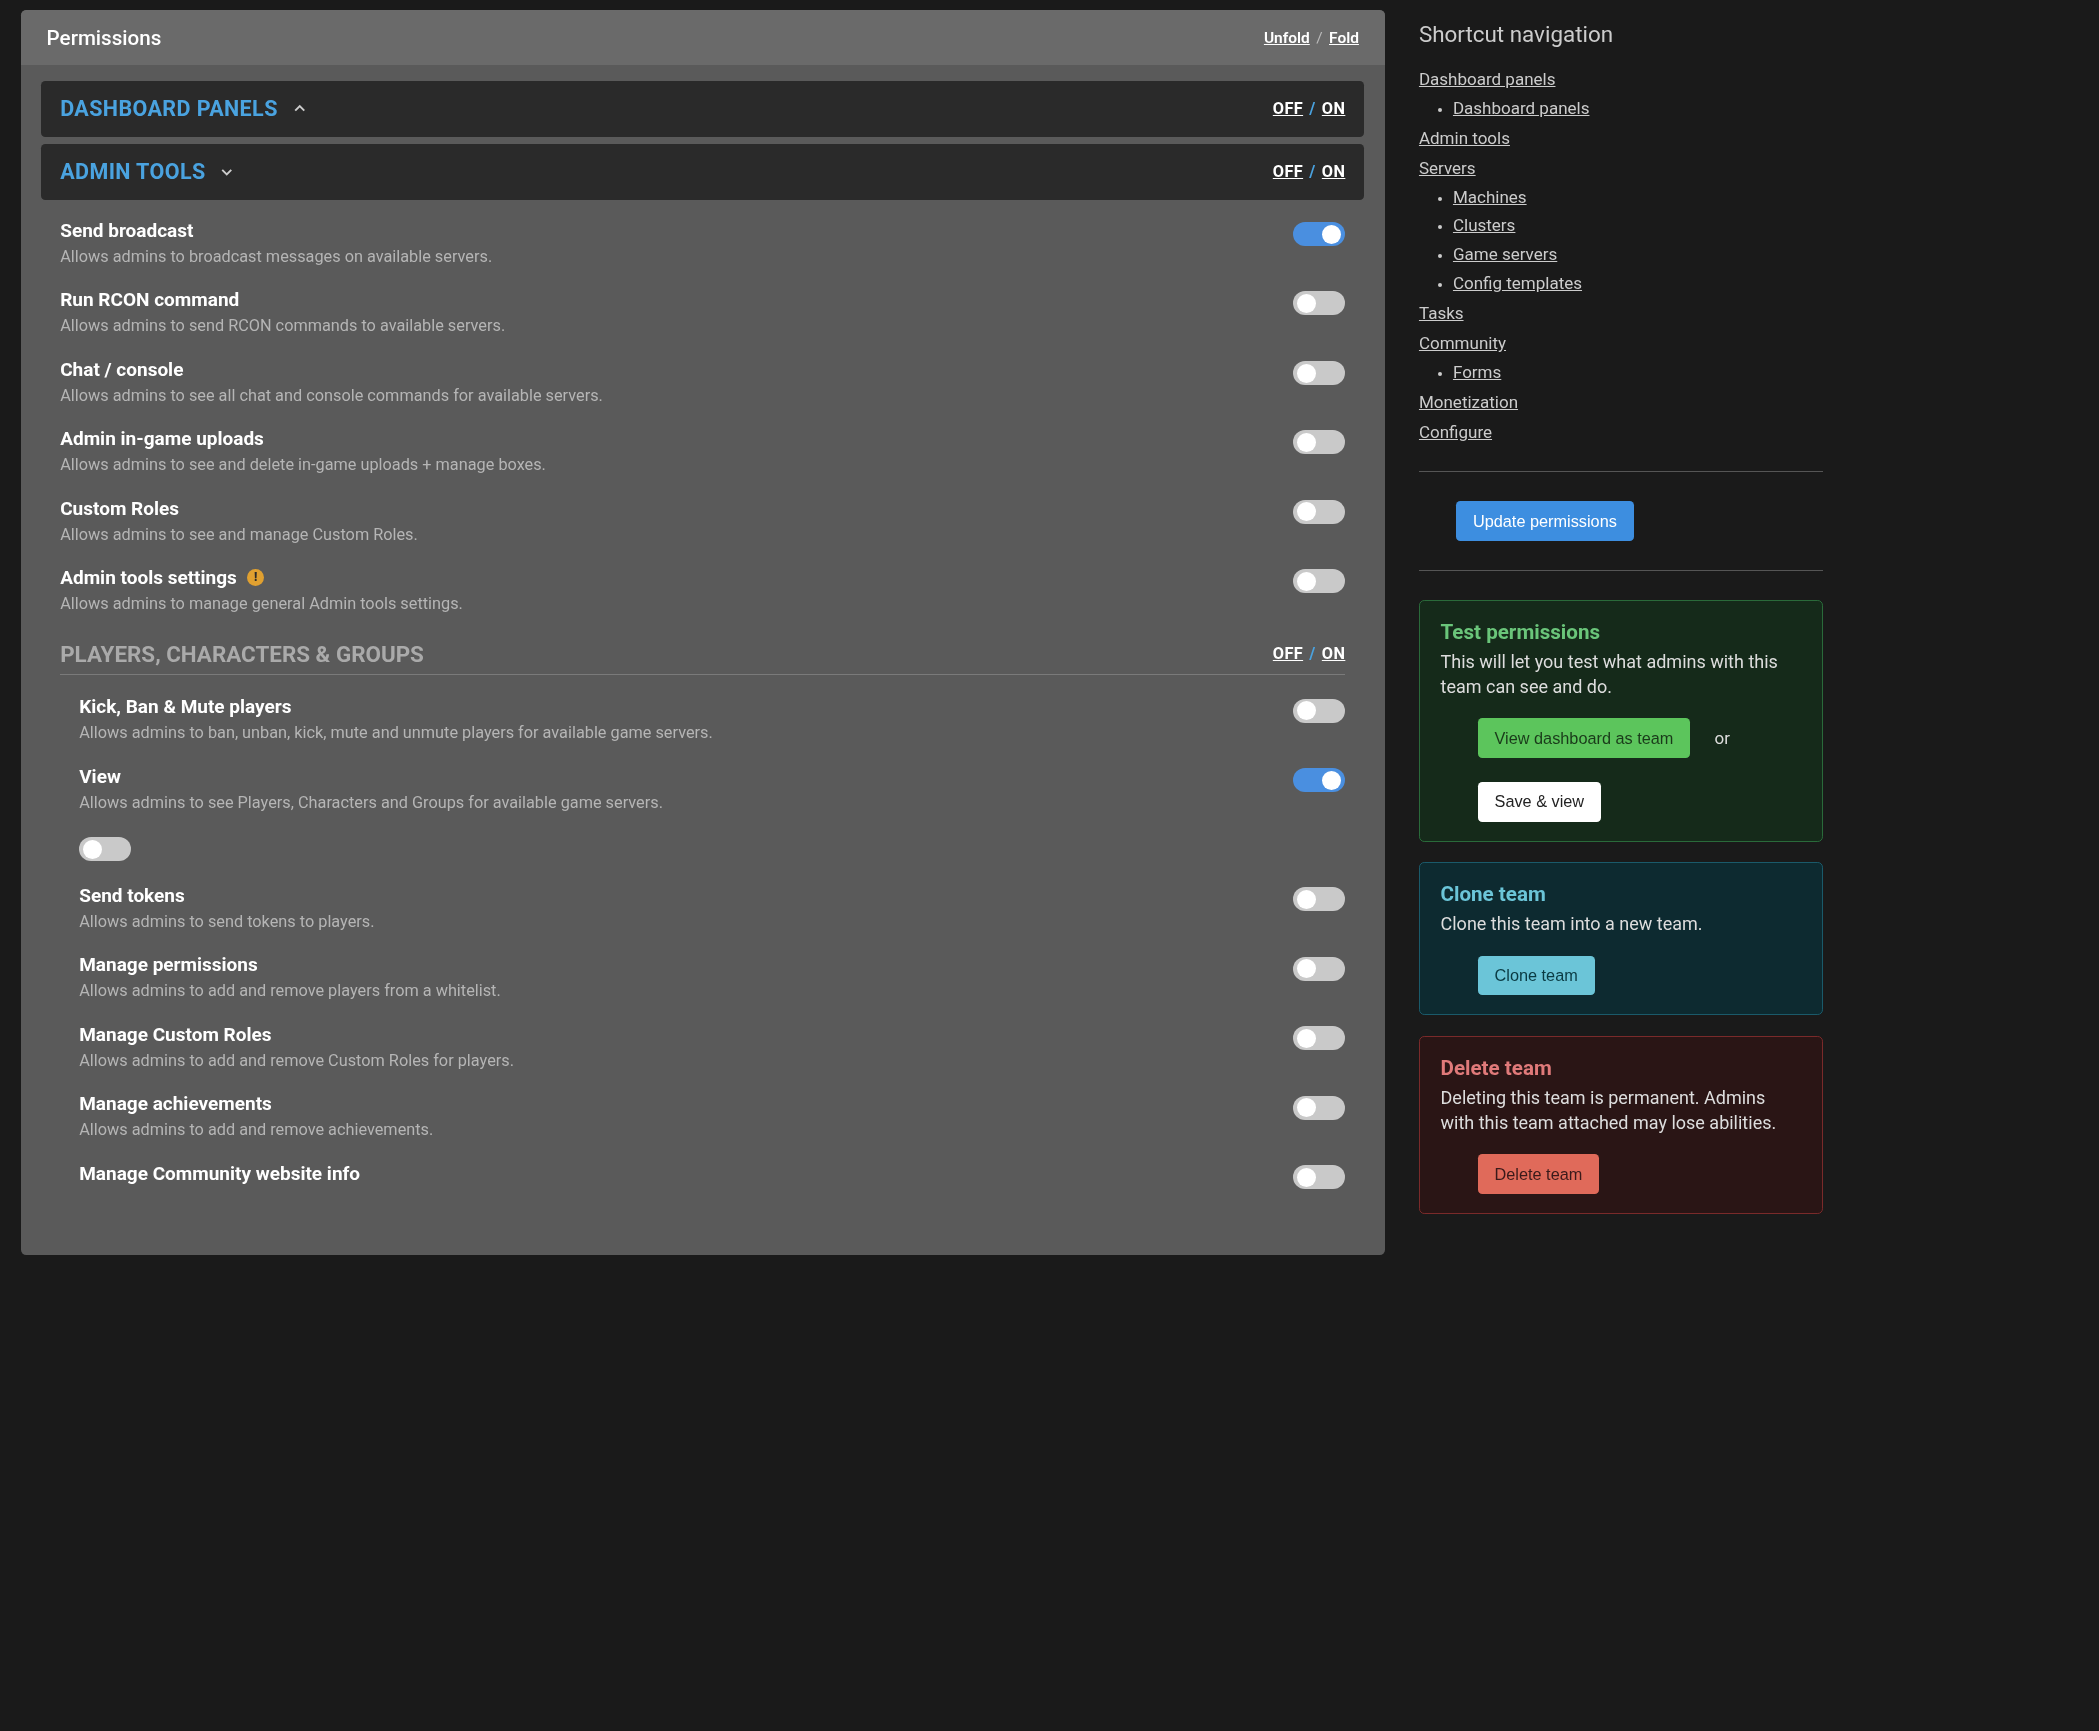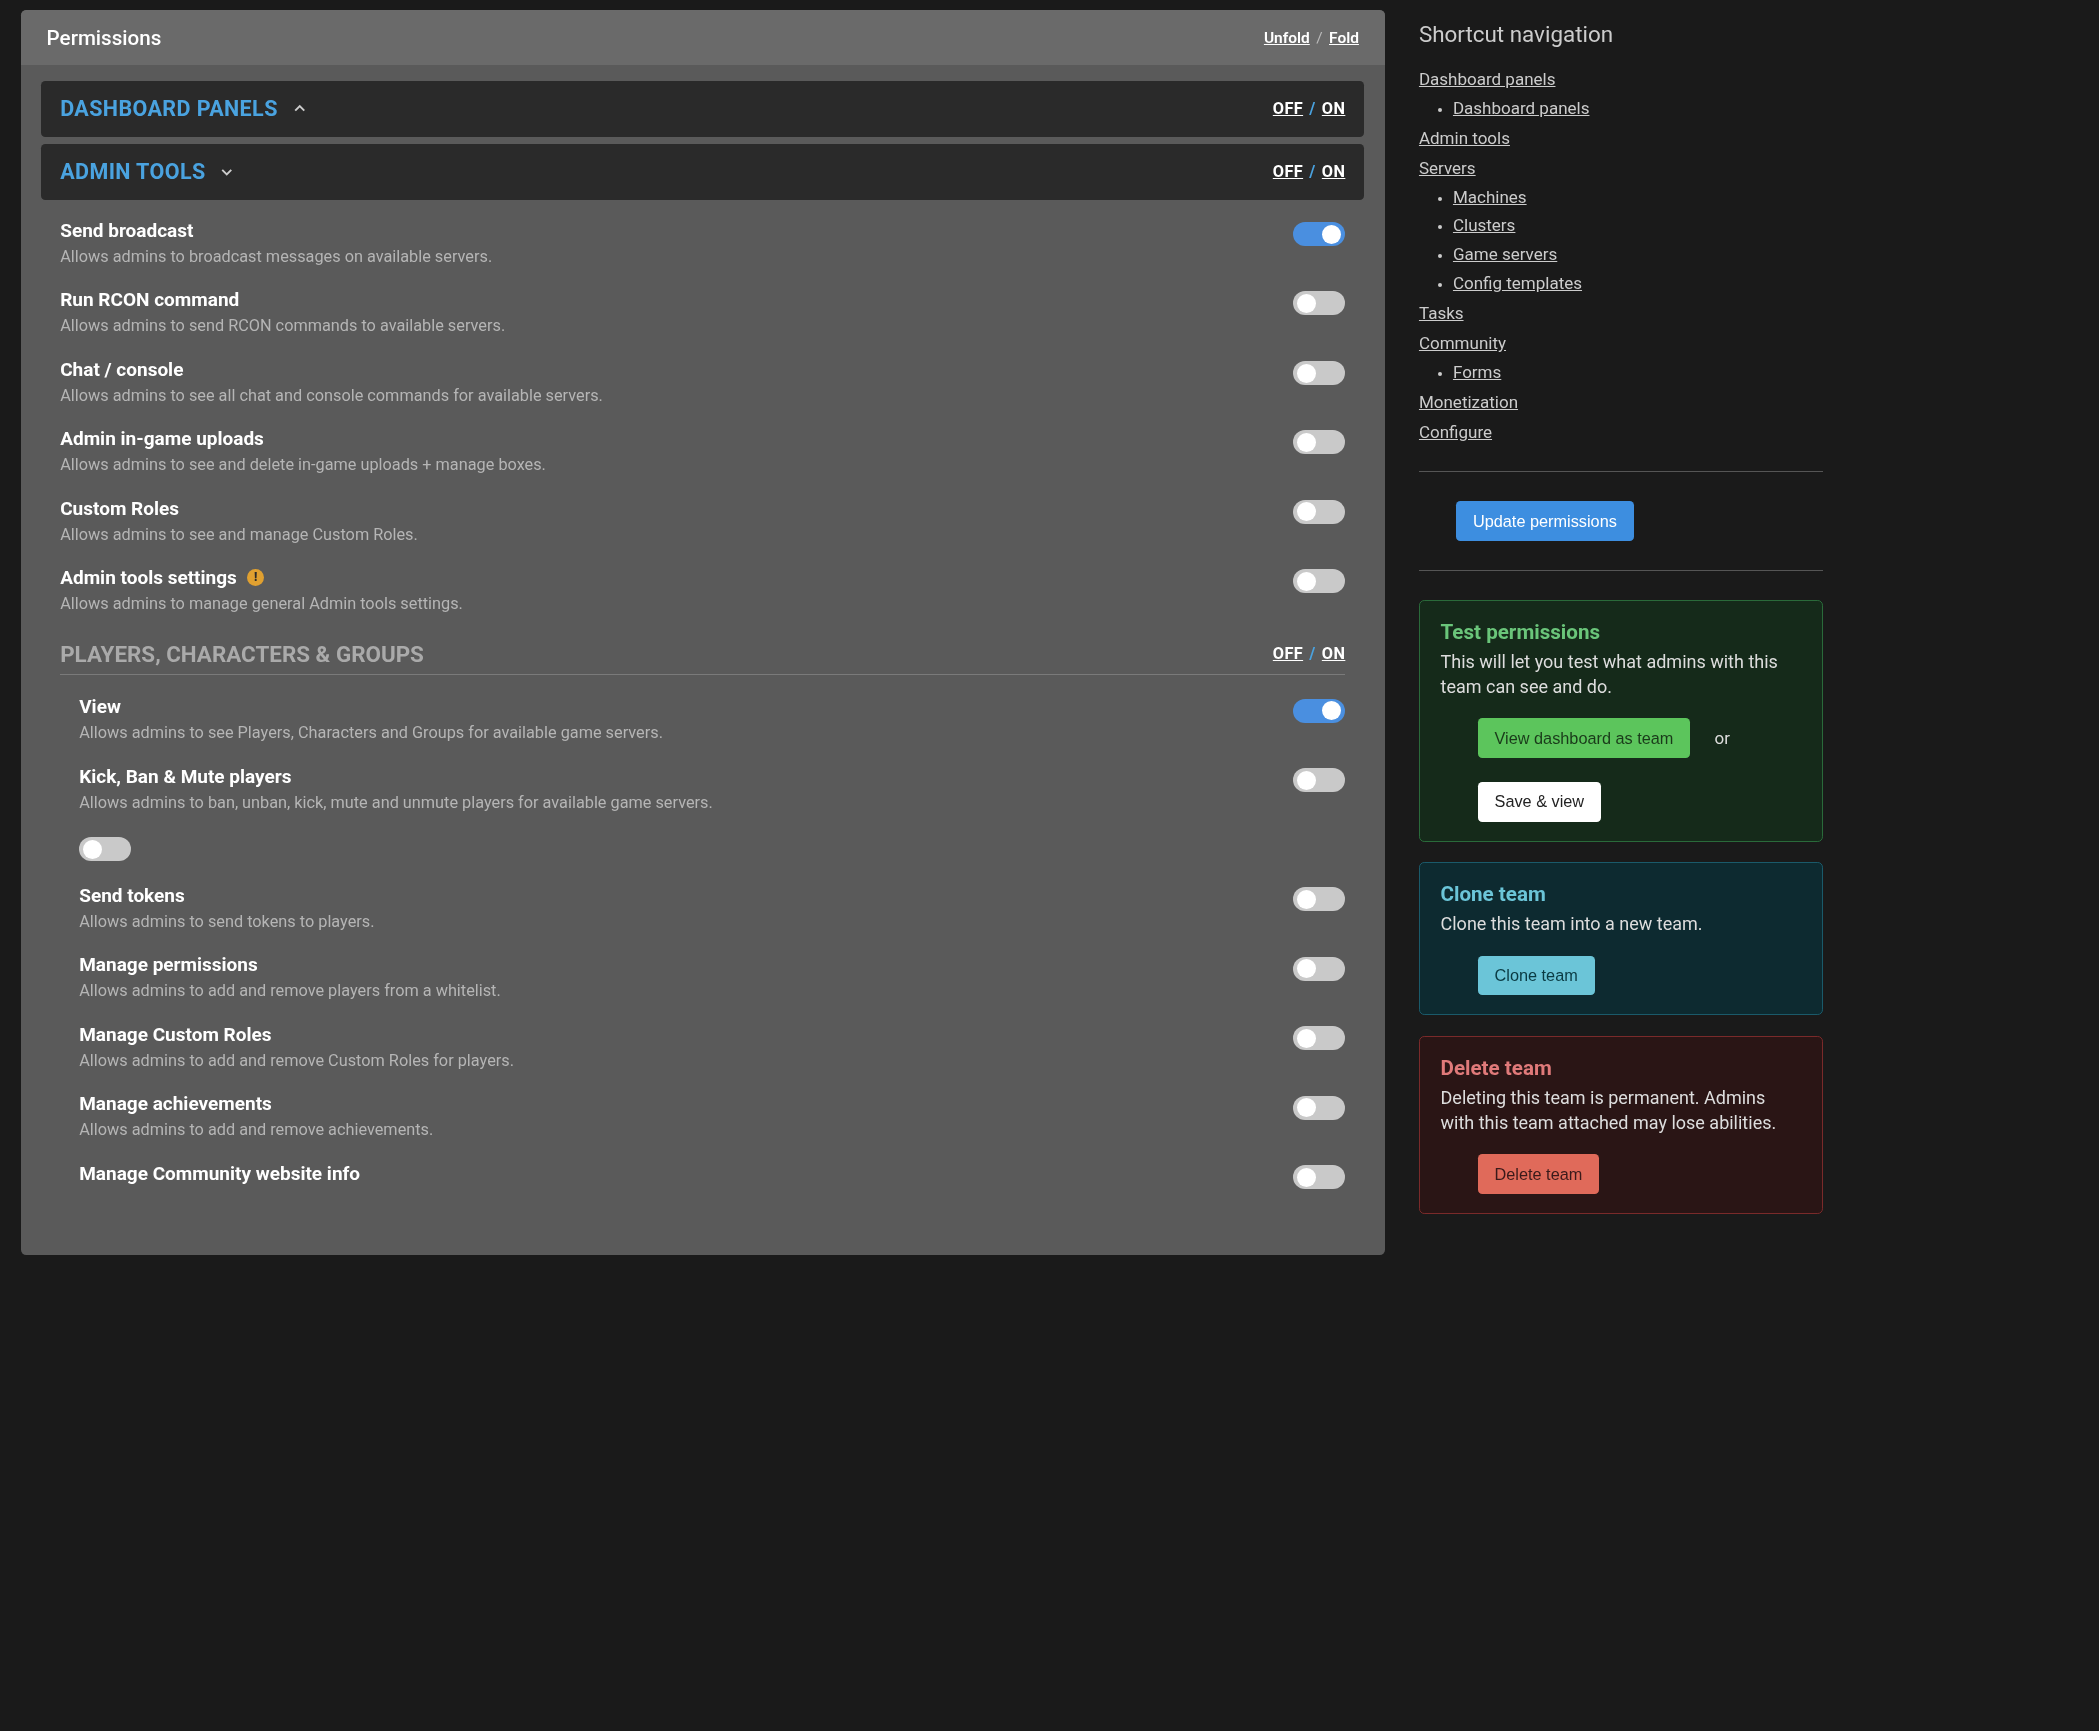--- a/index.html
+++ b/index.html
@@ -316,31 +316,31 @@
         <div class="subheader-title">PLAYERS, CHARACTERS &amp; GROUPS</div>
         <div class="offon">
           <a class="off">OFF</a><span class="sep"> / </span><a class="on">ON</a>
         </div>
       </div>
       <div class="subheader-line"></div>
 
       <div class="perm-list" id="players-list">
           <div class="perm-row indented">
             <div class="perm-text">
+              <div class="perm-title">Kick, Ban &amp; Mute players</div>
+              <div class="perm-desc">Allows admins to ban, unban, kick, mute and unmute players for available game servers.</div>
+            </div>
+            <div class="toggle off"></div>
+          </div>
+          <div class="perm-row indented">
+            <div class="perm-text">
               <div class="perm-title">View</div>
               <div class="perm-desc">Allows admins to see Players, Characters and Groups for available game servers.</div>
             </div>
             <div class="toggle on"></div>
-          </div>
-          <div class="perm-row indented">
-            <div class="perm-text">
-              <div class="perm-title">Kick, Ban &amp; Mute players</div>
-              <div class="perm-desc">Allows admins to ban, unban, kick, mute and unmute players for available game servers.</div>
-            </div>
-            <div class="toggle off"></div>
           </div>
           <div class="perm-row indented">
             <div class="toggle off"></div>
           </div>
           <div class="perm-row indented">
             <div class="perm-text">
               <div class="perm-title">Send tokens</div>
               <div class="perm-desc">Allows admins to send tokens to players.</div>
             </div>
             <div class="toggle off"></div>

